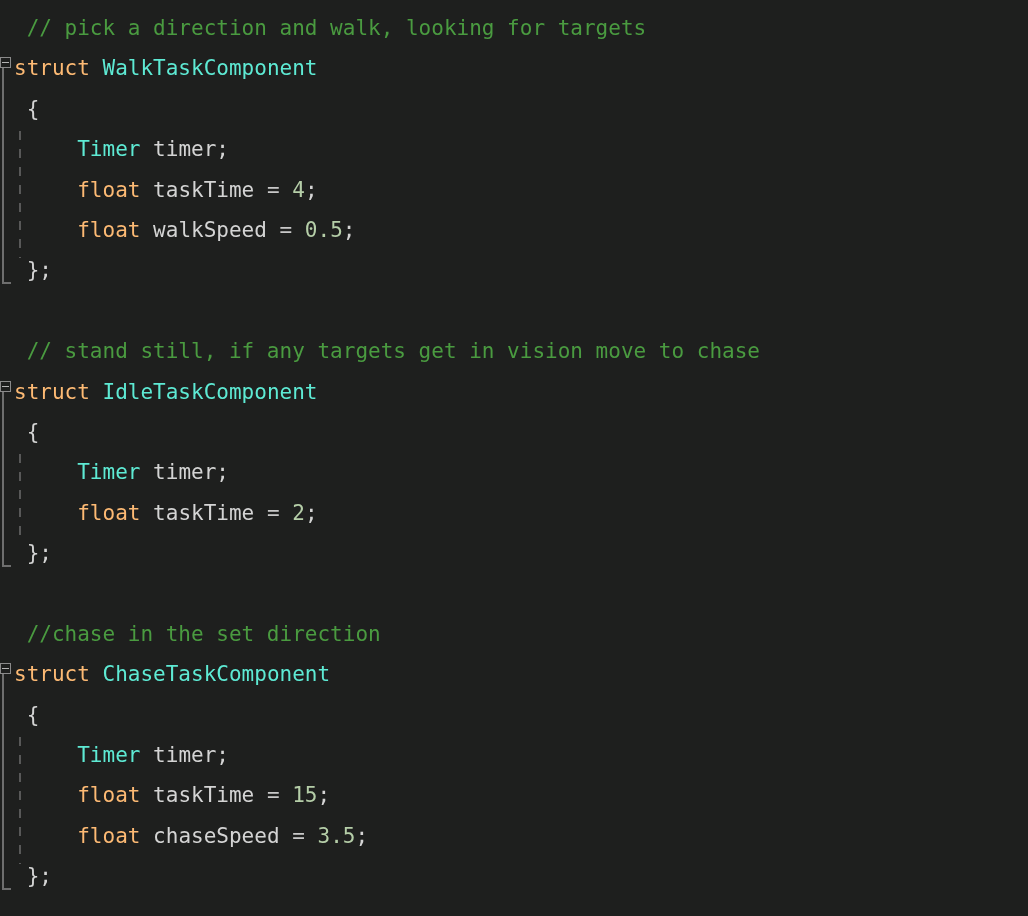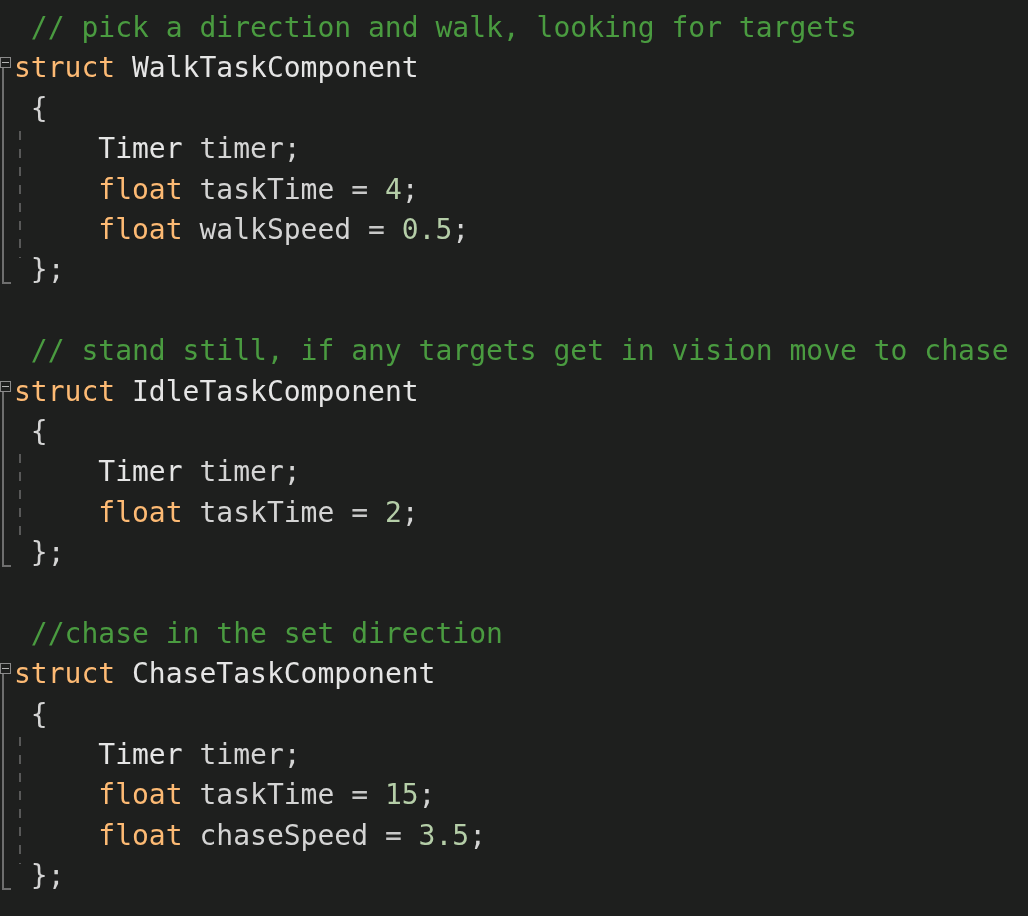--- a/index.html
+++ b/index.html
@@ -21,21 +21,21 @@
     height: 916px;
     background: #1e1f1e;
   }
 
   
   .code {
     position: absolute;
     left: 0;
     top: 0;
     width: 1028px;
-    font-size: 28px;
+    font-size: 21px;
     line-height: 40.4px;
     letter-spacing: 0px;
     white-space: pre;
   }
 
   .line {
     position: relative;
     height: 40.4px;
     padding-left: 14px;
     box-sizing: border-box;
@@ -43,21 +43,21 @@
   }
 
   .line .txt {
     display: inline-block;
     vertical-align: top;
   }
 
   
   .cmt  { color: #4a9b40; }
   .kw   { color: #fdba74; }
-  .type { color: #e5e5e5; }
+  .type { color: #5eead4; }
   .id   { color: #d4d4d4; }
   .op   { color: #c8c8c8; }
   .num  { color: #b5cea8; }
   .pun  { color: #d4d4d4; }
 
   
   .fold-box {
     position: absolute;
     left: 0px;
     width: 11px;

